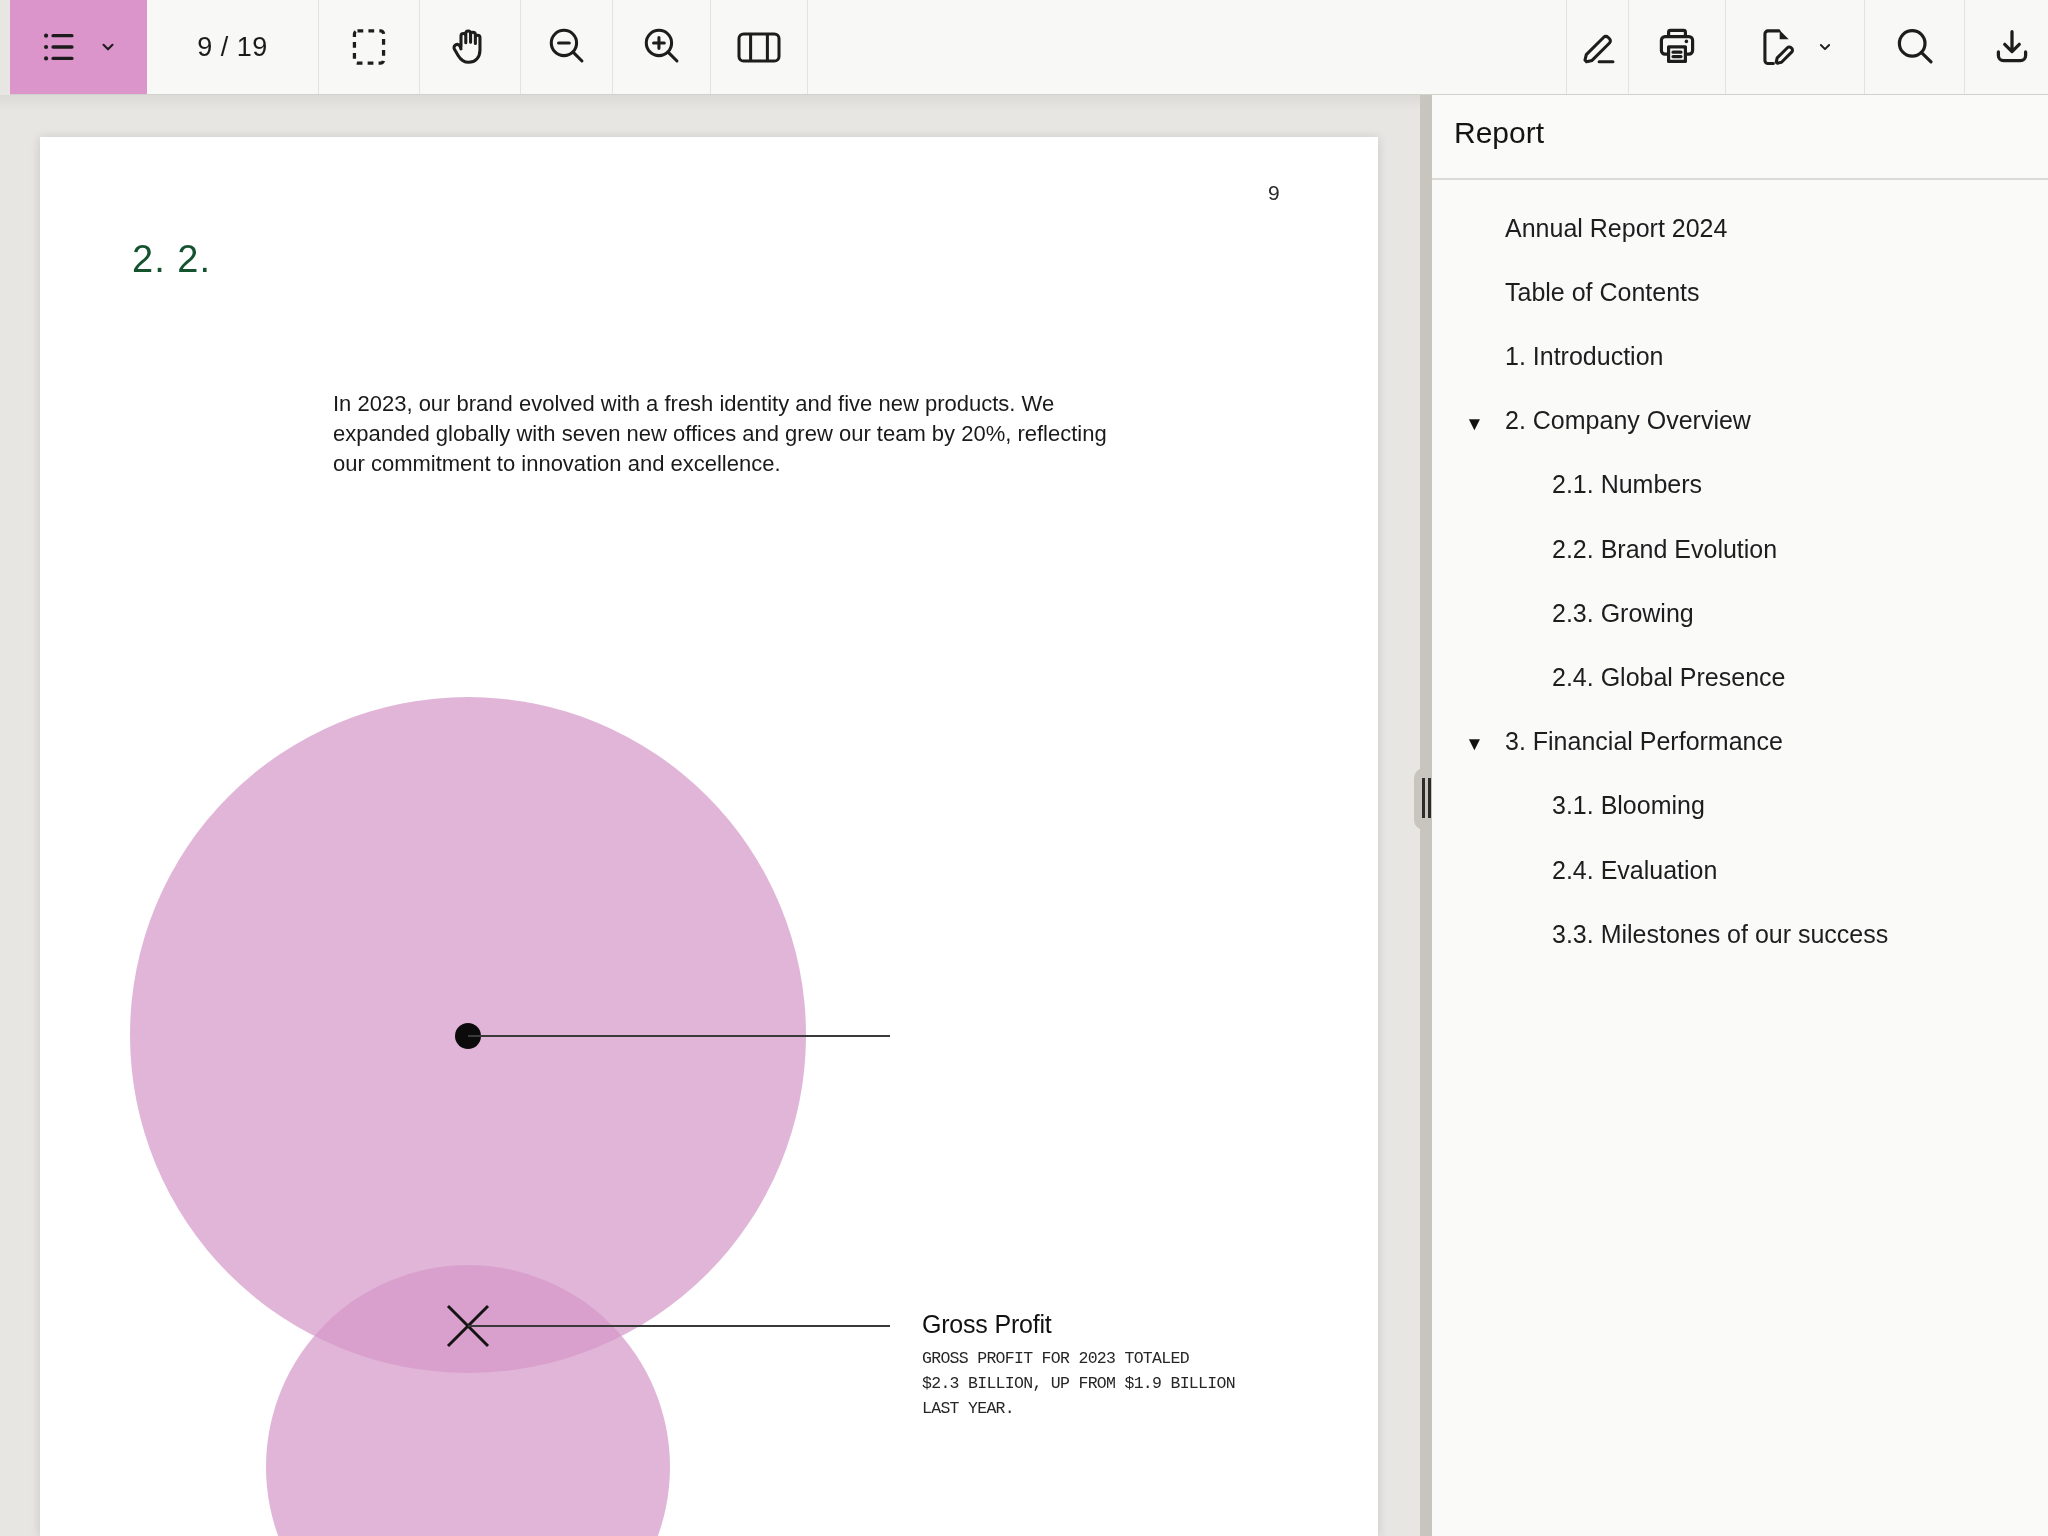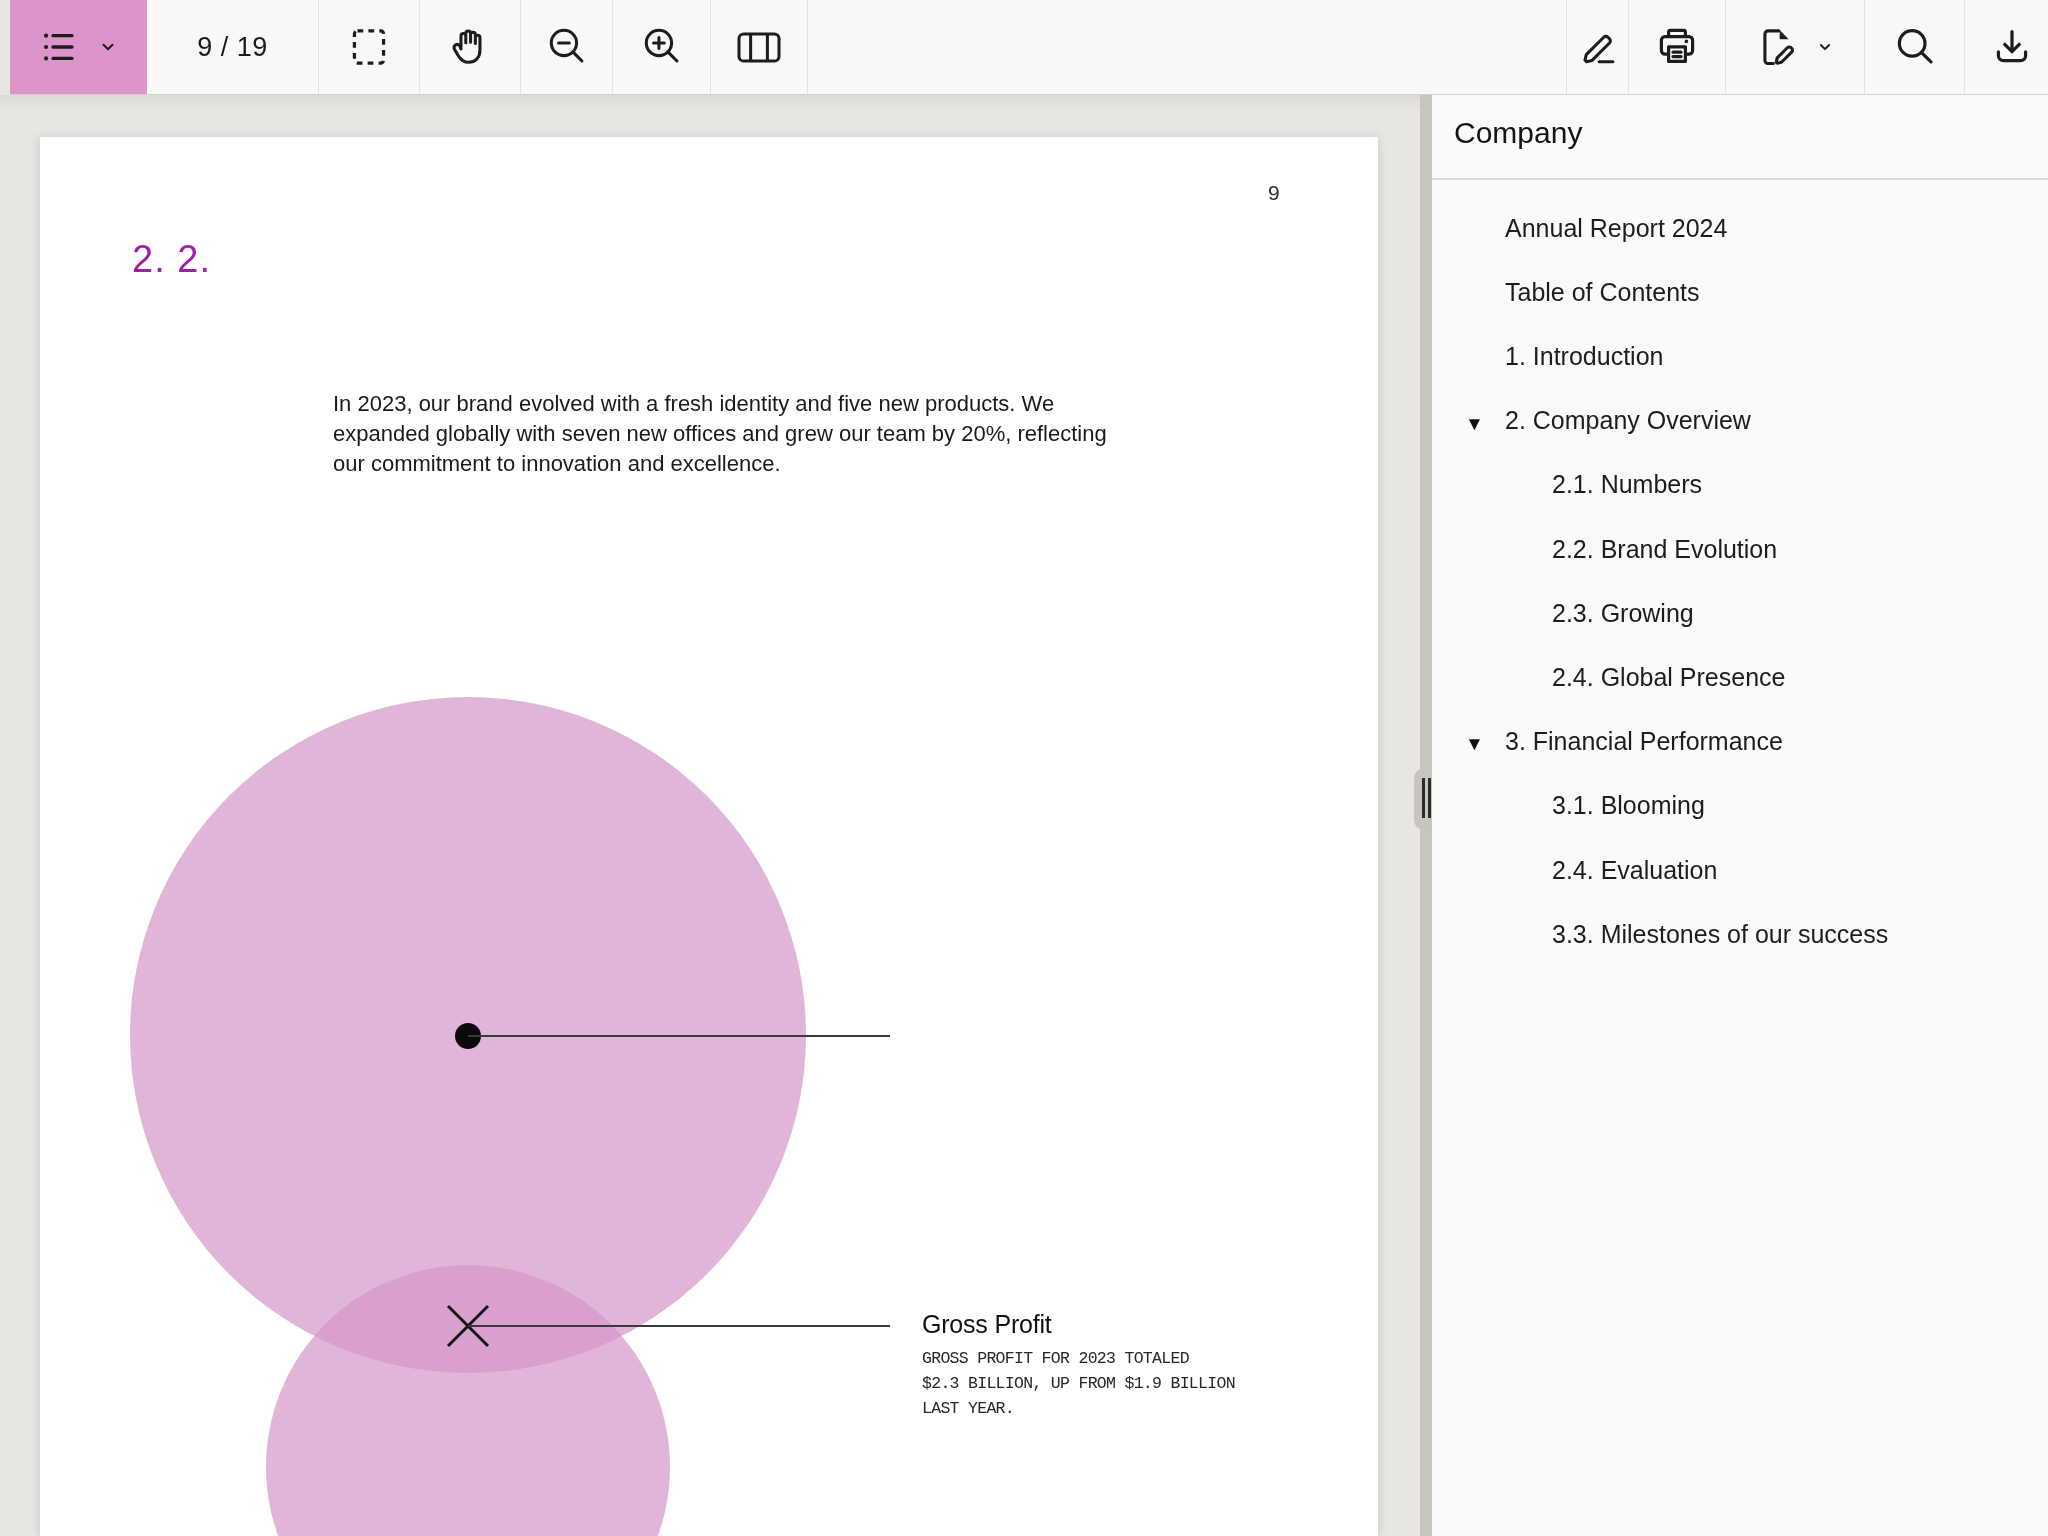--- a/index.html
+++ b/index.html
@@ -18,21 +18,21 @@
 
   
   .content{position:absolute;left:0;top:95px;width:2048px;height:1441px;}
   .doc-area{position:absolute;left:0;top:0;width:1420px;height:1441px;
             background:linear-gradient(#dbdad7 0px,#e7e6e3 16px);}
   .page{position:absolute;left:40px;top:42px;width:1338px;height:1399px;background:#ffffff;
         box-shadow:0 1px 10px rgba(0,0,0,.14);overflow:hidden;}
 
   
   .pg-num{position:absolute;left:1228px;top:44px;font-size:21px;color:#2a2a2a;}
-  .sec-num{position:absolute;left:92px;top:101px;font-size:38px;letter-spacing:1px;color:#a21caf;}
+  .sec-num{position:absolute;left:92px;top:101px;font-size:38px;letter-spacing:1px;color:#14532d;}
   .doc-title{position:absolute;left:286px;top:85px;font-size:104px;line-height:104px;
              font-weight:500;letter-spacing:-1.5px;color:#0c0c0c;white-space:nowrap;}
   .intro{position:absolute;left:293px;top:252px;width:860px;font-size:22px;line-height:30px;
          color:#1a1a1a;white-space:pre-line;}
 
   .circle{position:absolute;border-radius:50%;}
   .dot{position:absolute;left:415px;top:886px;width:26px;height:26px;border-radius:50%;background:#0b0b0b;}
   .leader{position:absolute;height:2px;background:#3a3a3a;}
   .x-marker{position:absolute;left:406px;top:1167px;}
 
@@ -214,21 +214,21 @@
         </div>
       </div>
     </div>
 
     <div class="split-bar"></div>
     <div class="grip"></div>
     <div class="grip-line" style="left:1422px;"></div>
     <div class="grip-line" style="left:1428px;"></div>
 
     <div class="sidebar">
-      <div class="sb-title">Company</div>
+      <div class="sb-title">Report</div>
       <div class="sb-rule"></div>
 
       <span class="tri" style="top:318px;">▼</span>
       <span class="tri" style="top:638px;">▼</span>
 
       <div class="ol-item" style="top:119px;">Annual Report 2024</div>
       <div class="ol-item" style="top:183px;">Table of Contents</div>
       <div class="ol-item" style="top:247px;">1. Introduction</div>
       <div class="ol-item" style="top:311px;">2. Company Overview</div>
       <div class="ol-item sub" style="top:375px;">2.1. Numbers</div>

